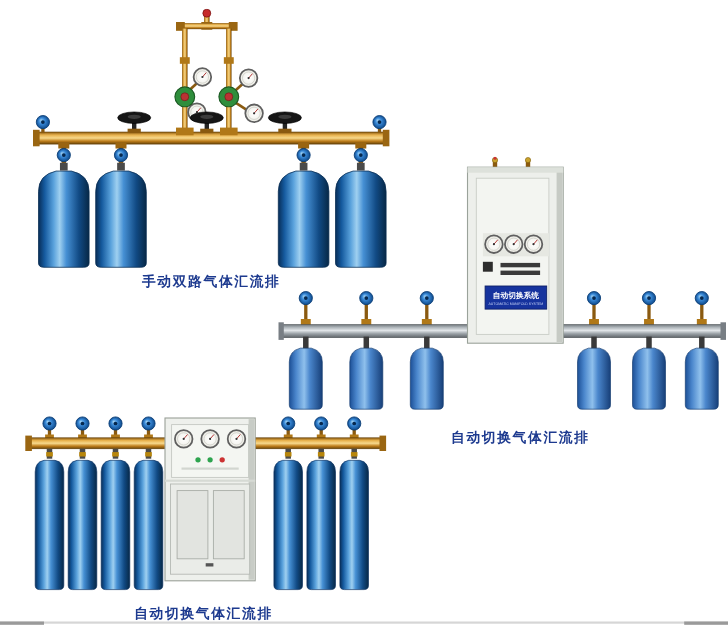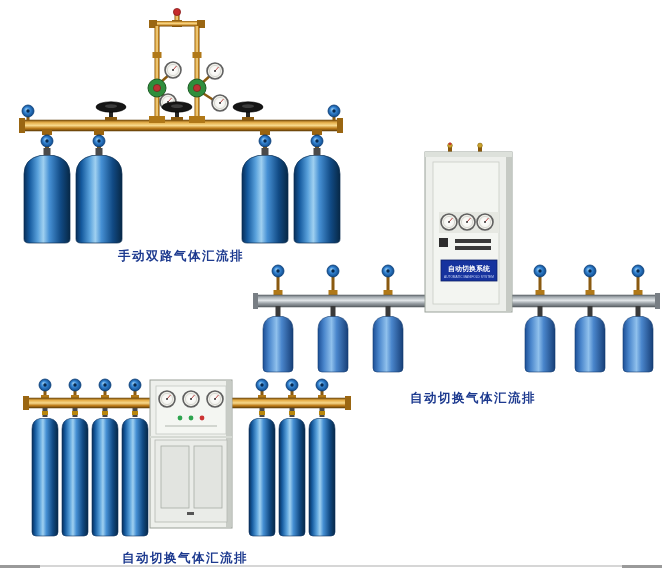--- a/index.html
+++ b/index.html
@@ -5,21 +5,21 @@
   html,body { margin:0; padding:0; background:#ffffff; }
   .canvas {
     position:relative; width:662px; height:572px; background:#ffffff;
     overflow:hidden; font-family:"Liberation Sans", sans-serif;
   }
   figure { margin:0; padding:0; position:absolute; }
   .caption {
     position:absolute; font-weight:bold; font-size:12.5px; color:#1d3a8f;
     letter-spacing:1.5px; white-space:nowrap; text-align:center;
   }
-  #fig-manual { left:16px; top:8px;  width:330px; height:258px; }
+  #fig-manual { left:27px; top:8px;  width:330px; height:258px; }
   #fig-manual .caption { left:0; top:240px; width:330px; }
   #fig-auto   { left:253px; top:142px; width:409px; height:268px; }
   #fig-auto .caption { left:150px; top:248px; width:140px; }
   #fig-auto-tall { left:15px; top:378px; width:345px; height:192px; }
   #fig-auto-tall .caption { left:100px; top:172px; width:140px; }
   .bottom-line { position:absolute; top:565px; left:0; width:662px; height:2px; background:#d6d6d6; }
   .bottom-seg  { position:absolute; top:565px; height:3px; background:#9a9a9a; }
   .seg-left  { left:0; width:40px; }
   .seg-right { left:622px; width:40px; }
   svg { display:block; }

